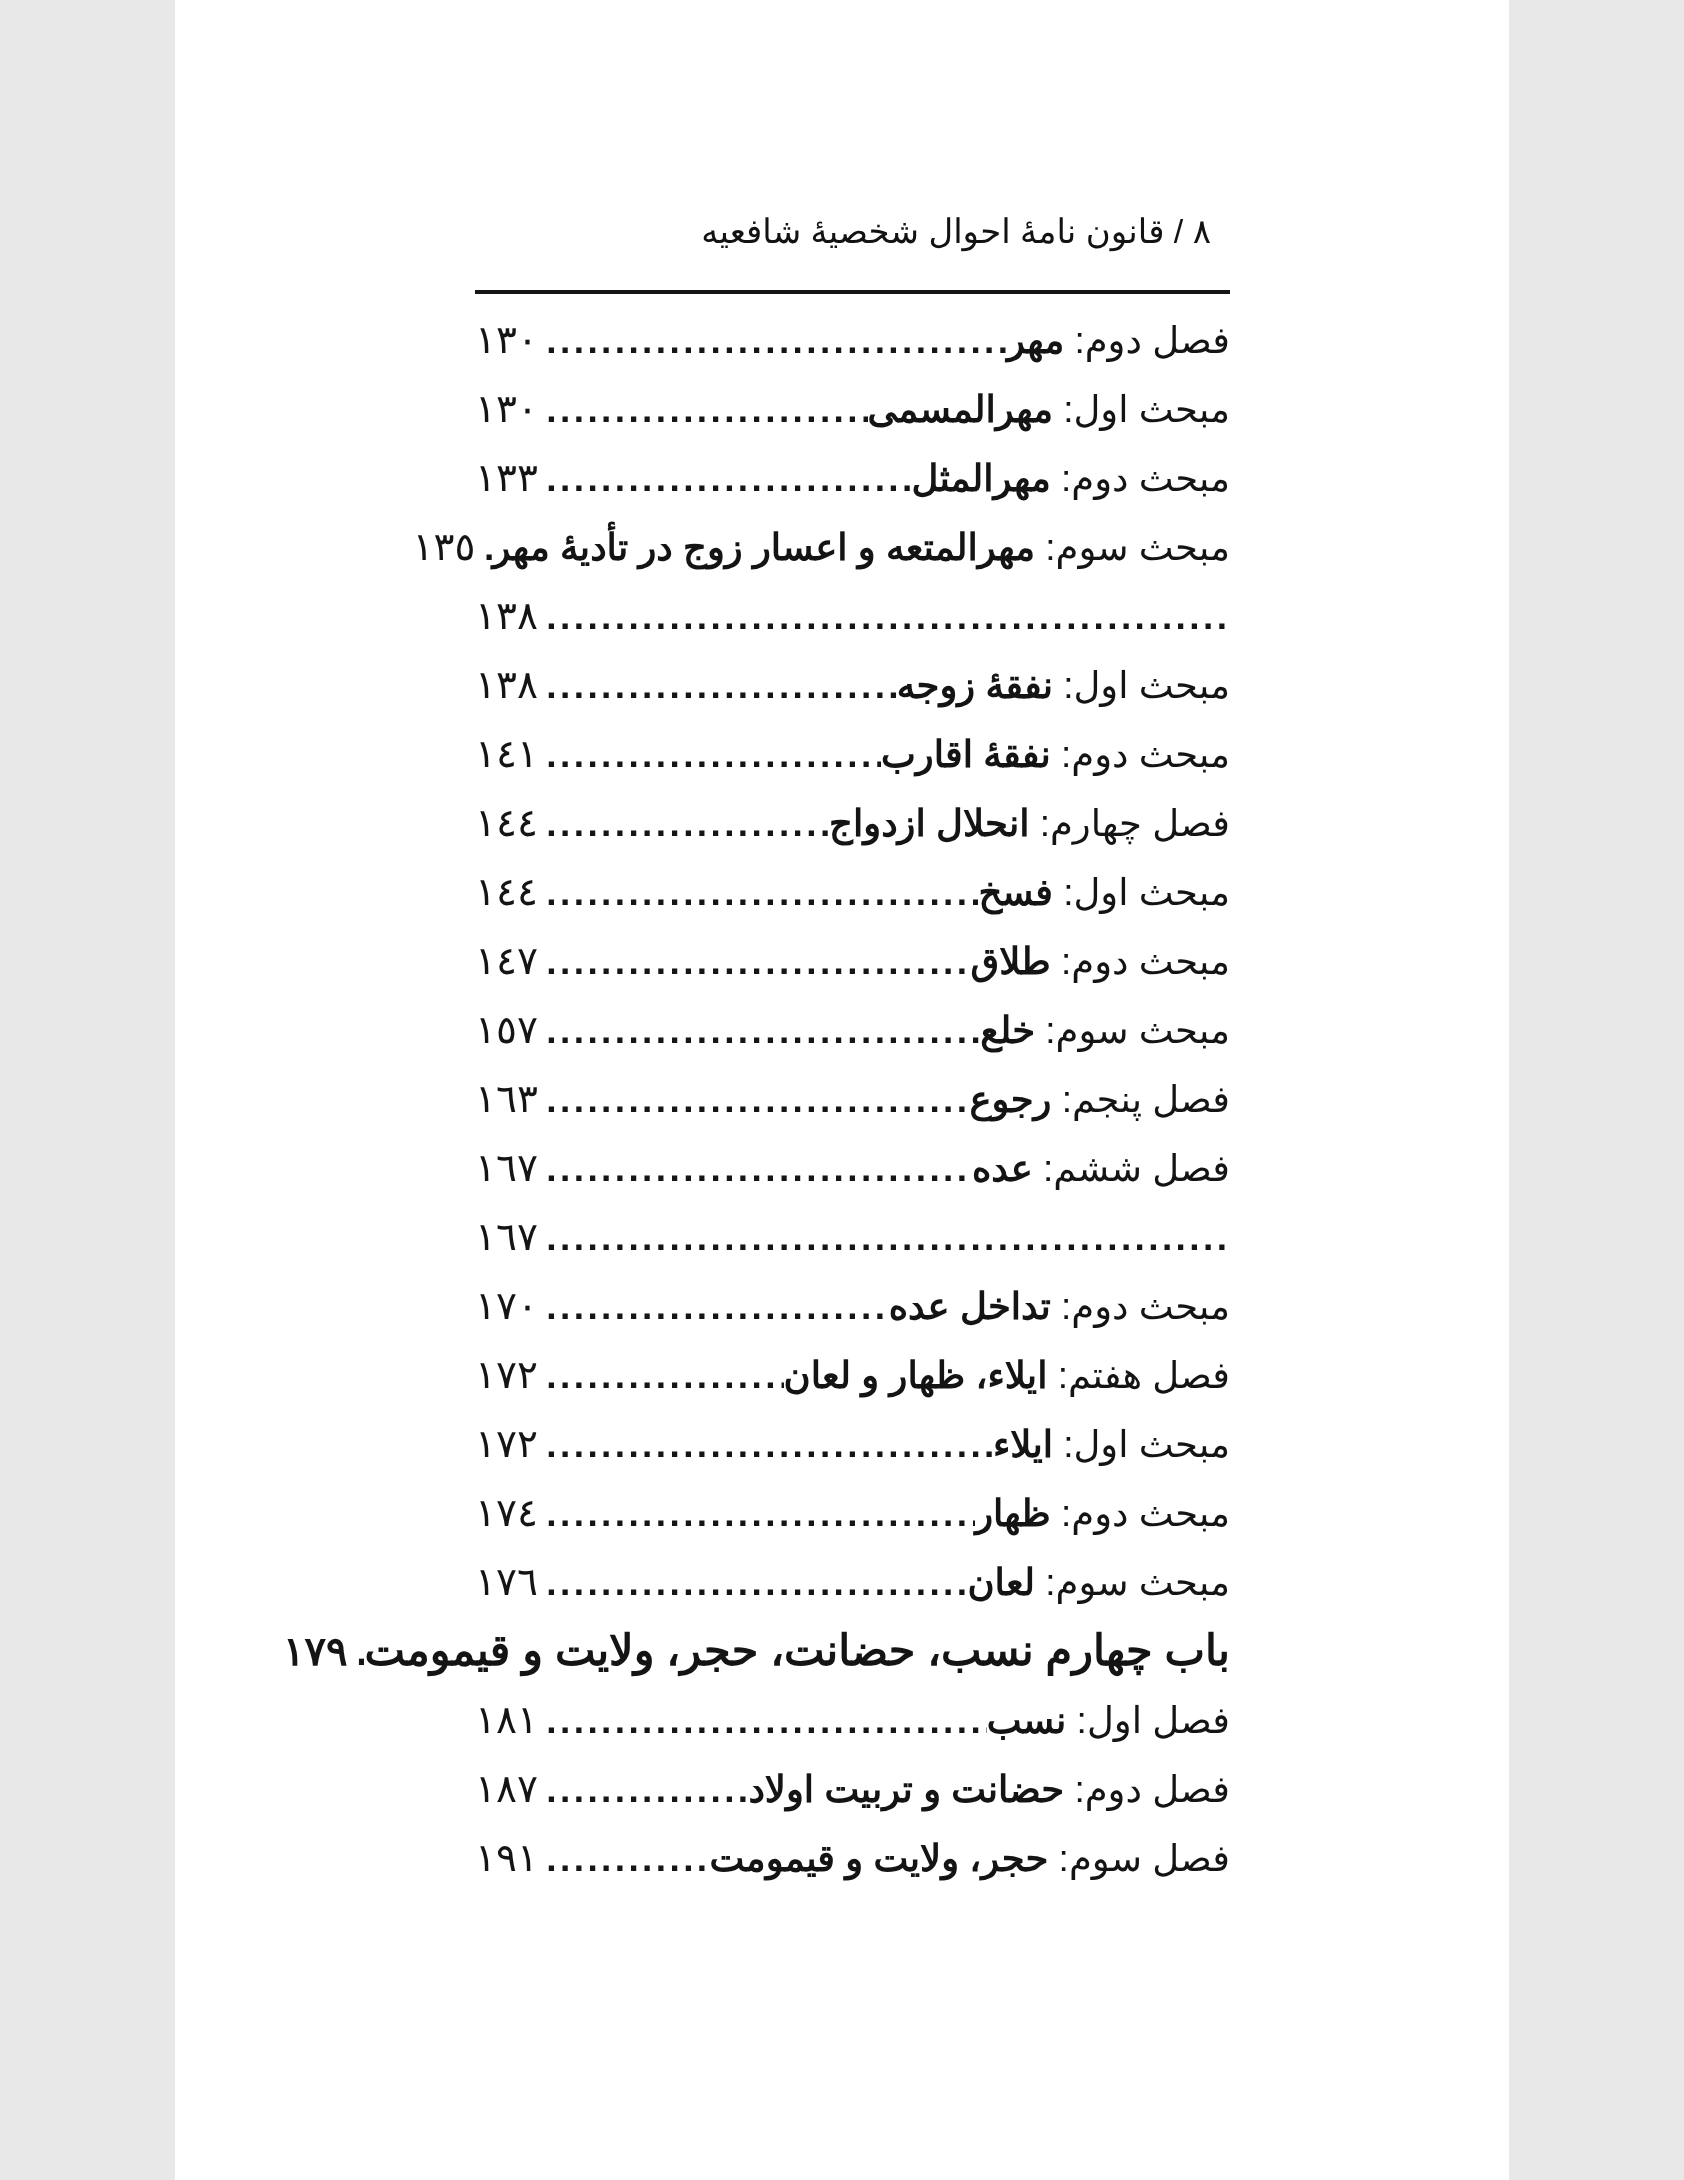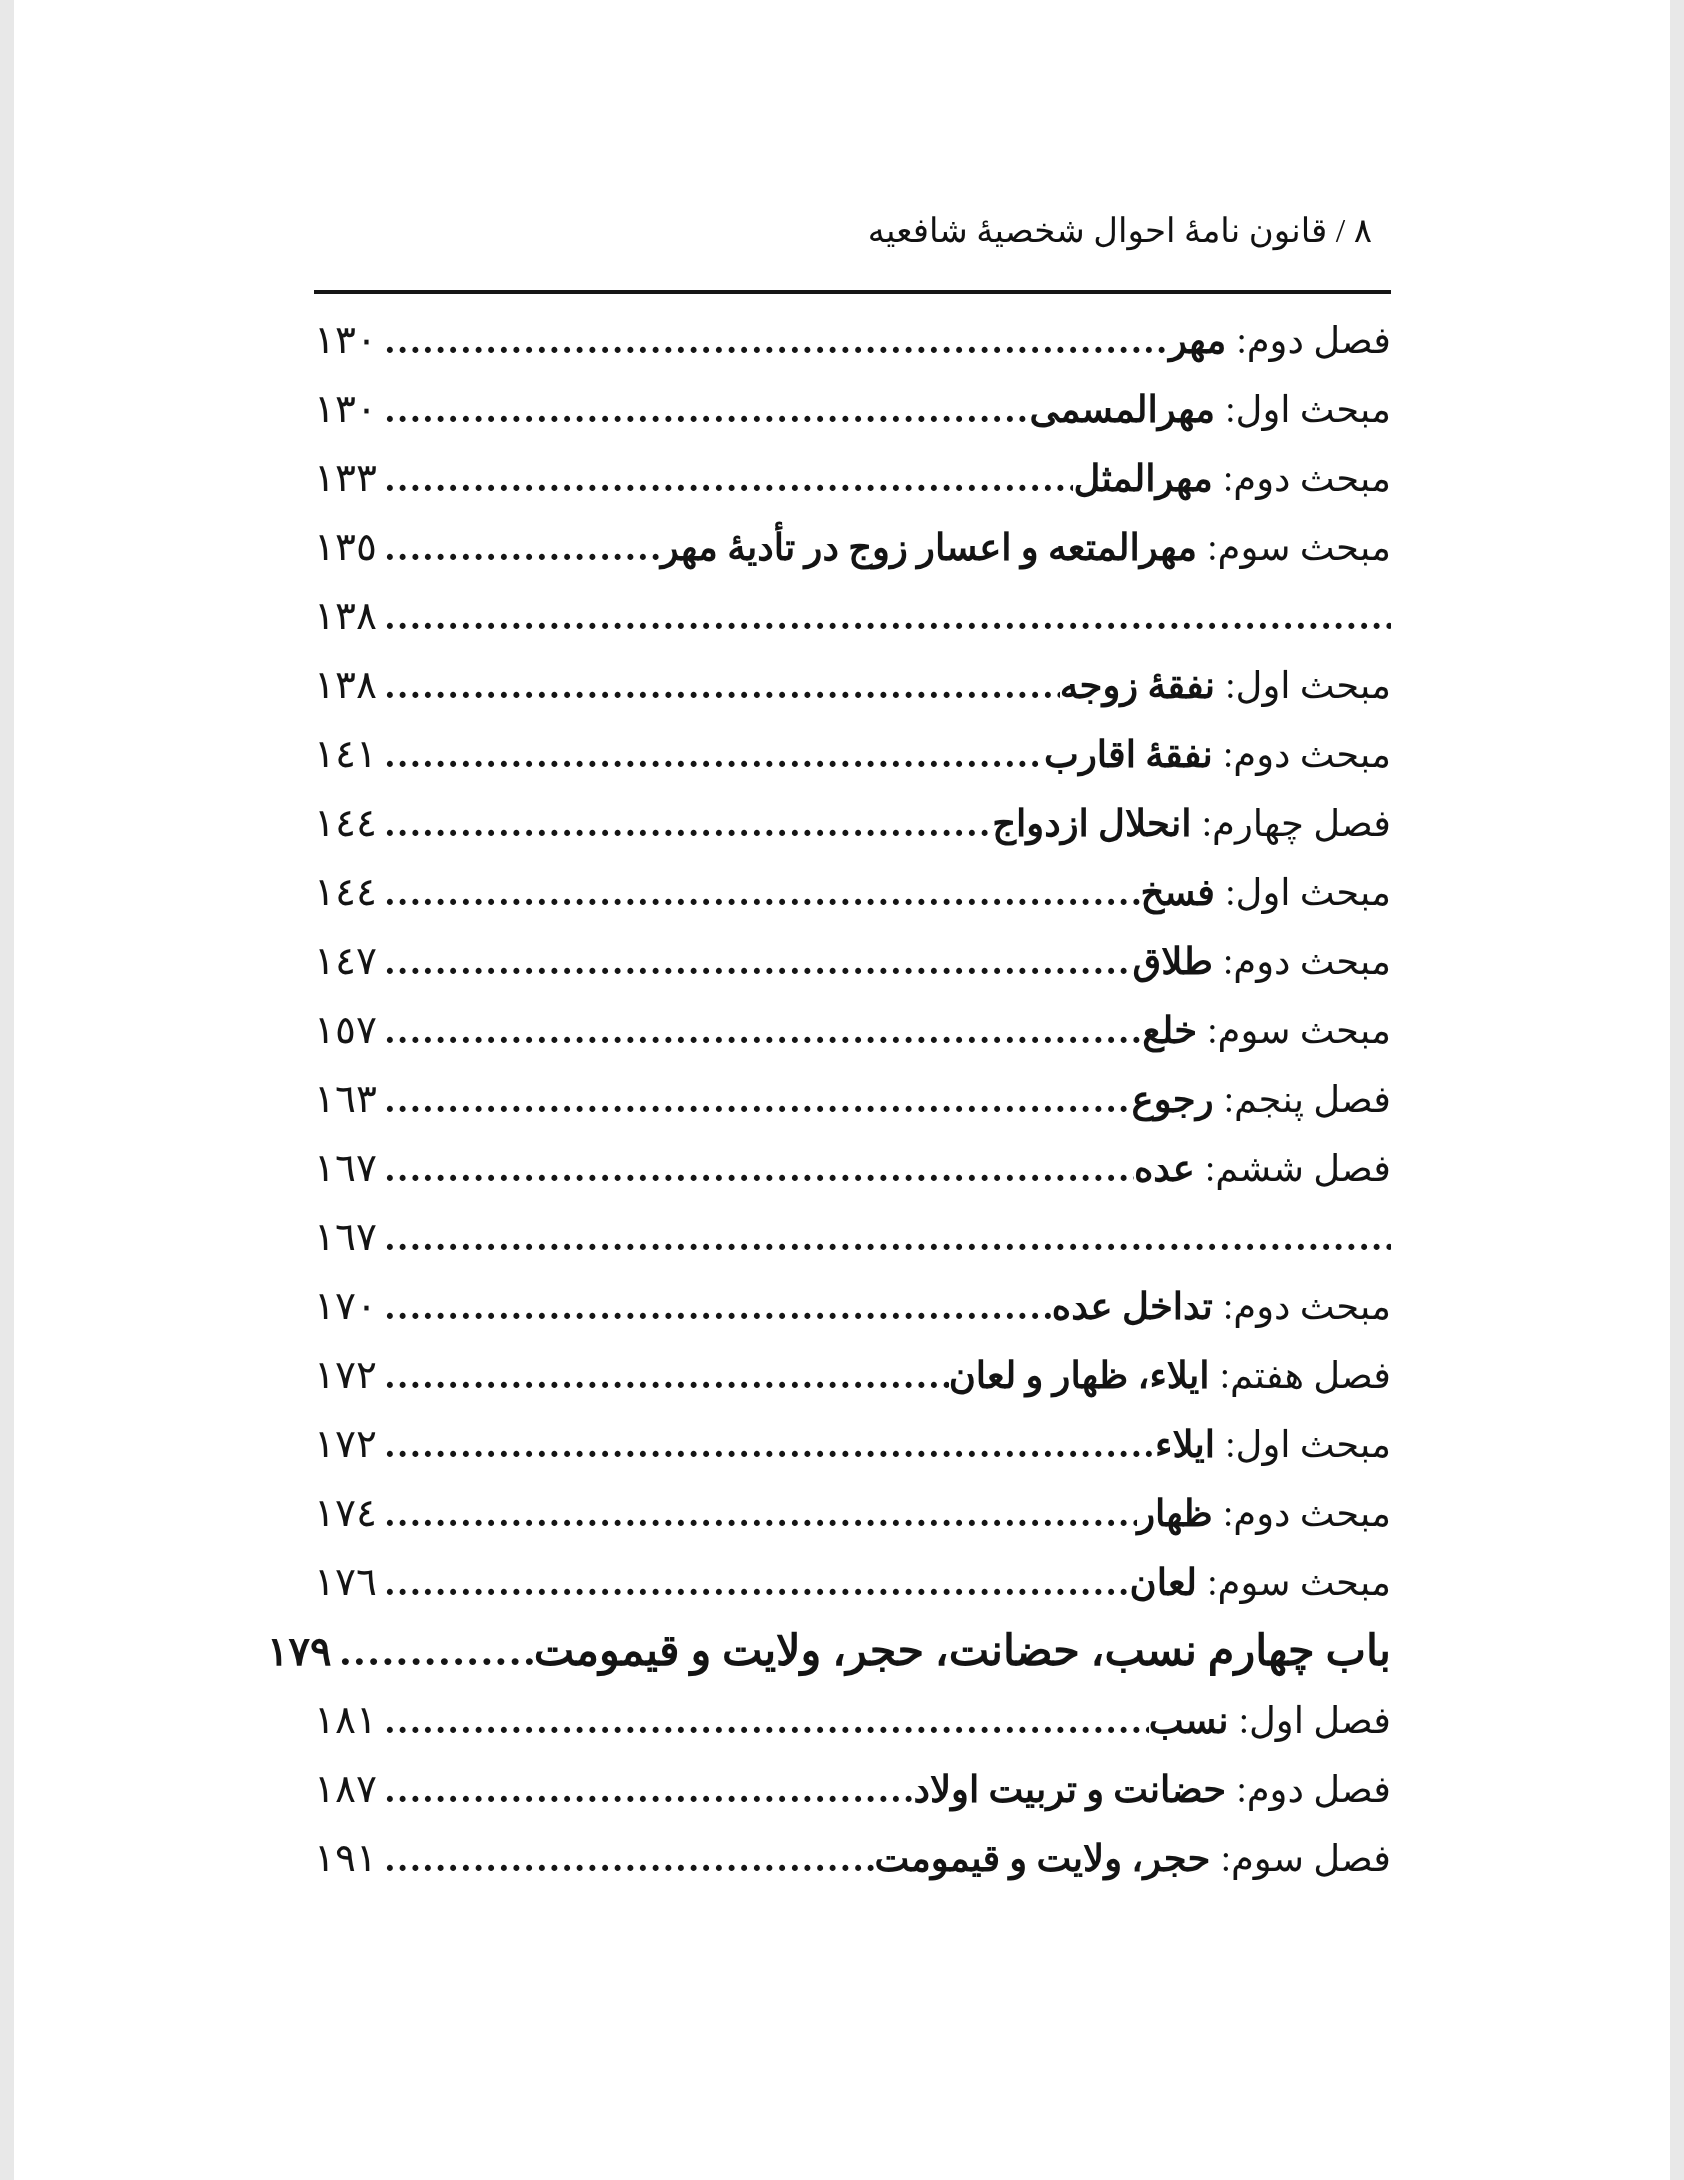--- a/index.html
+++ b/index.html
@@ -2,26 +2,26 @@
 <html dir="rtl" lang="fa" style="font-size:13.6px"><head>
 <meta charset="utf-8">
 <style>
   html, body {
     margin: 0;
     padding: 0;
     background: #e8e8e8;
   }
   .page {
     position: relative;
-    width: 1656px;
+    width: 1334px;
     height: 2181px;
     margin: 0 auto;
     background: #ffffff;
     overflow: hidden;
-    font-family: Liberation Serif, serif;
+    font-family: Liberation Sans, sans-serif;
     color: #141414;
     direction: rtl;
   }
   
   .running-header {
     position: absolute;
     top: 210px;
     left: 300px;
     right: 279px;
     text-align: right;

